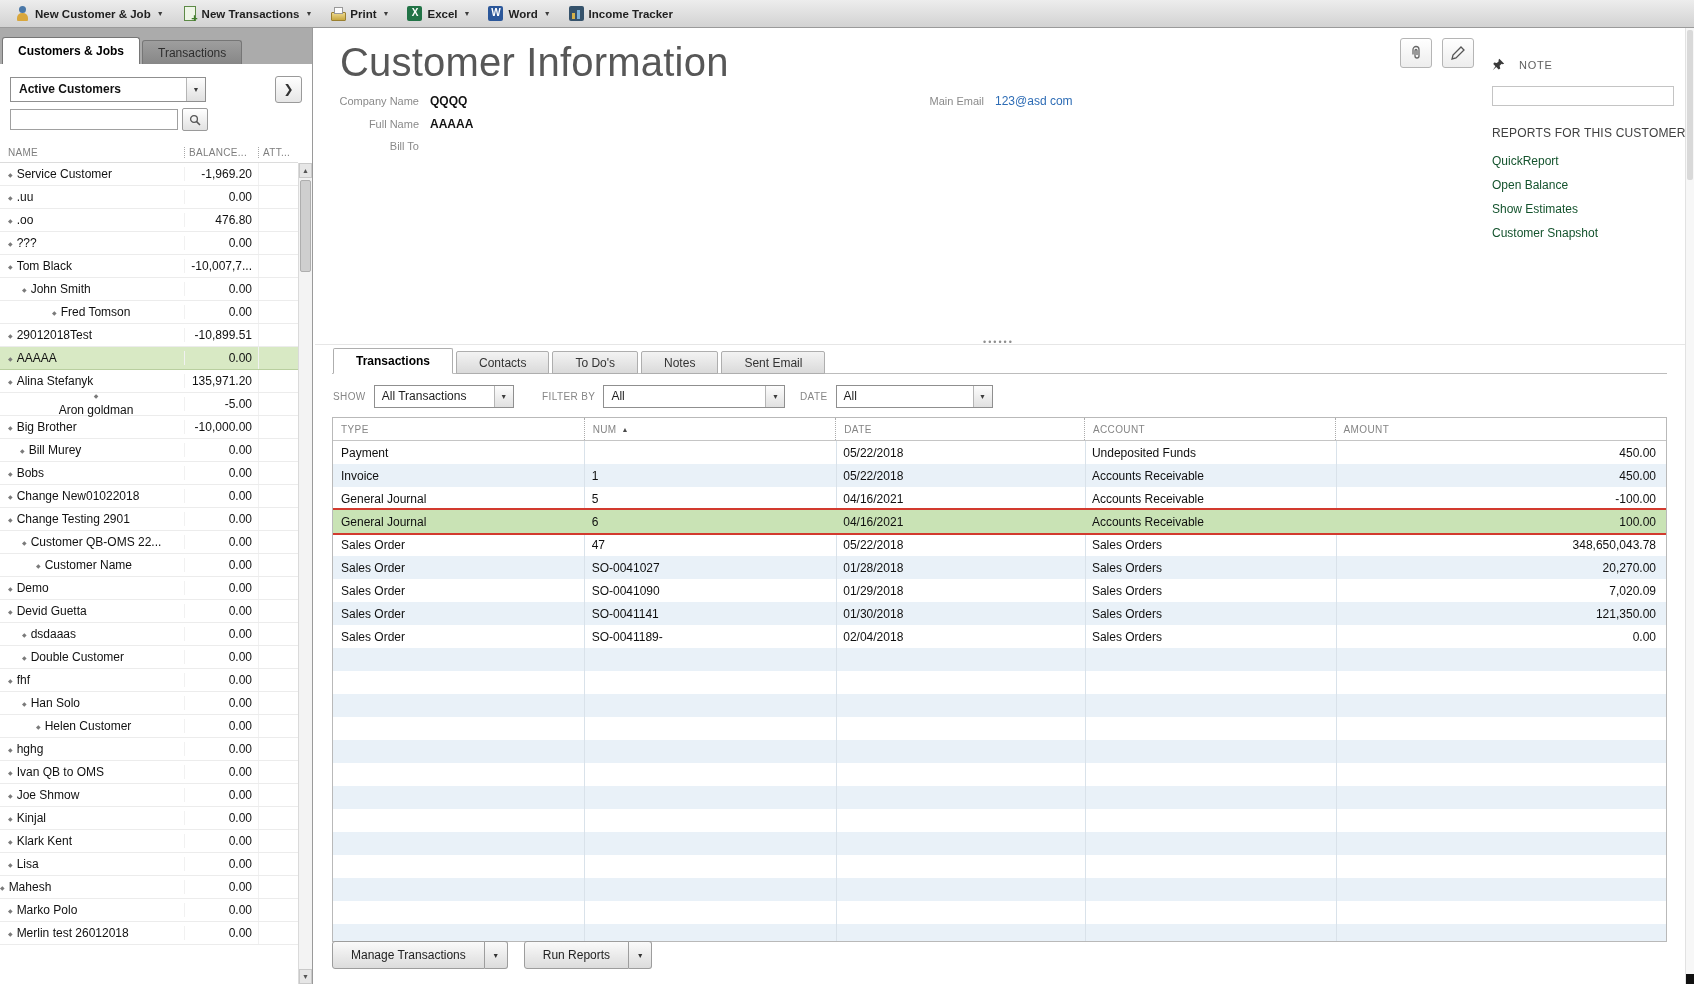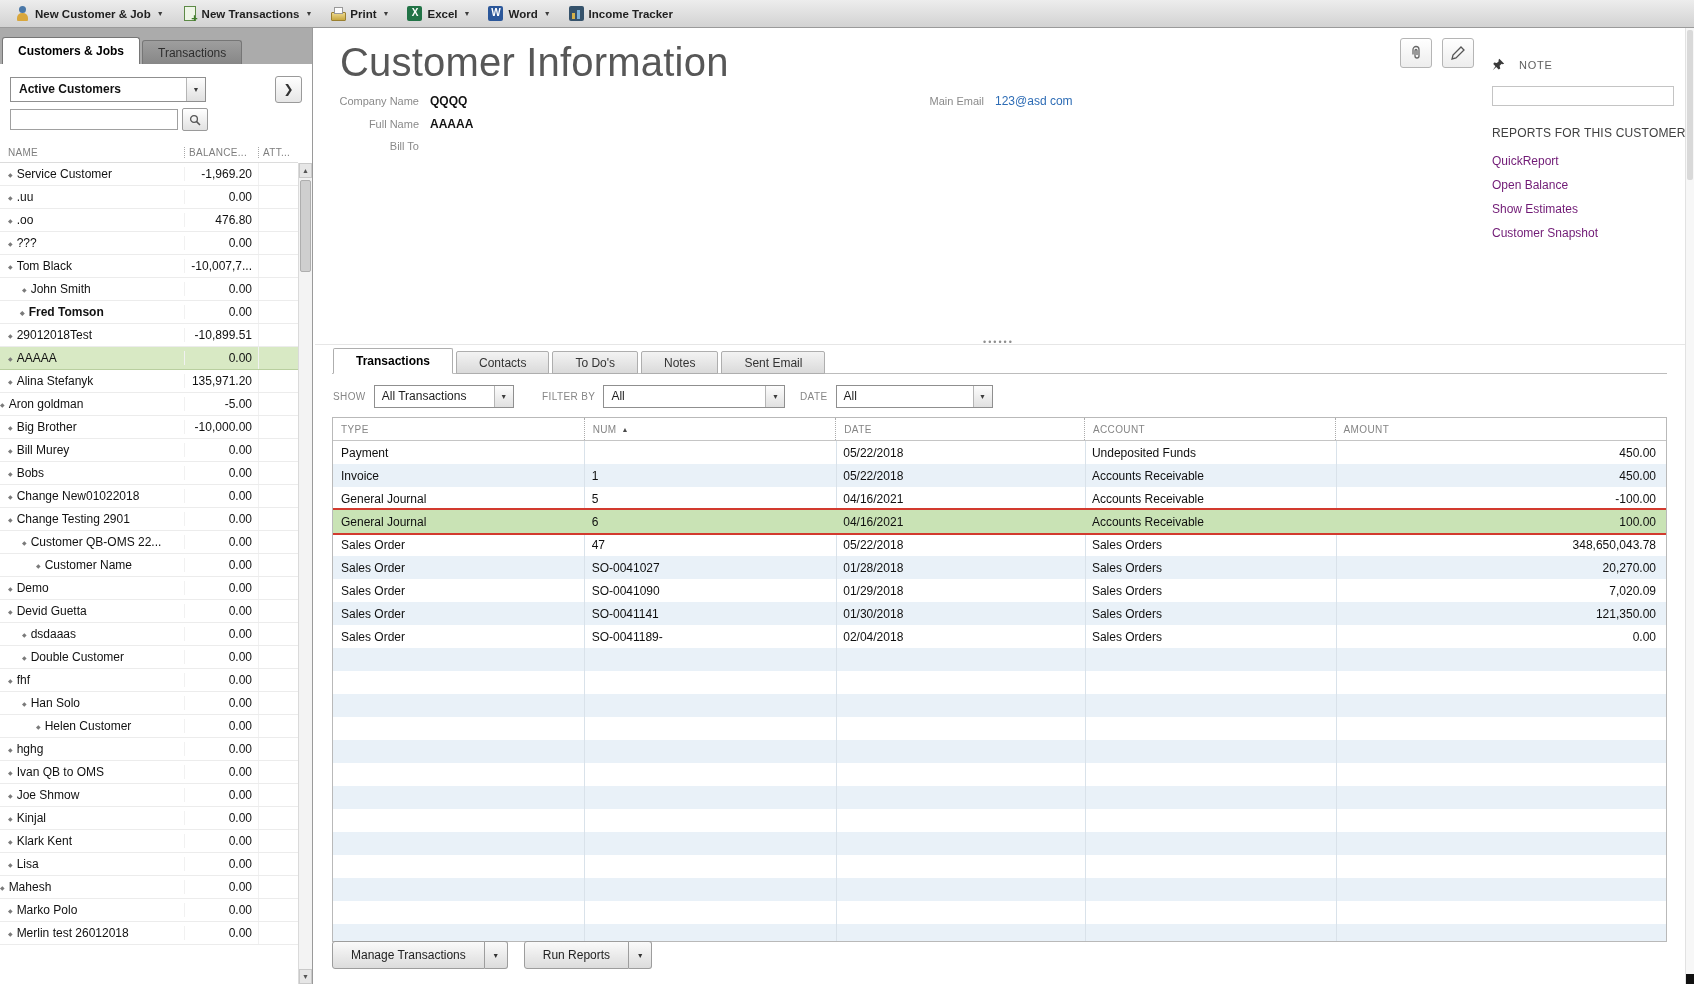--- a/index.html
+++ b/index.html
@@ -76,21 +76,21 @@
   .ci-email{position:absolute;top:66px;left:530px;display:flex;align-items:baseline}
   .ci-email .ci-label{width:150px}
   .ci-email-value{font-size:12px;color:#2d6cb5;cursor:pointer}
 
   
   .note-panel{position:absolute;top:0;left:1175px;width:192px;height:316px}
   .note-head{position:absolute;top:30px;left:2px;display:flex;align-items:center;gap:14px;font-size:11px;color:#5f5f5f;letter-spacing:.8px}
   .note-input{position:absolute;top:58px;left:2px;width:182px;height:20px;border:1px solid #c4c4c4;background:#fff;font-size:11px;padding:0 4px;font-family:inherit}
   .reports-heading{position:absolute;top:98px;left:2px;font-size:12px;color:#3f3f3f;white-space:nowrap;letter-spacing:.2px}
   .report-links{position:absolute;top:126px;left:2px;display:flex;flex-direction:column;gap:10px}
-  .report-link{font-size:12px;color:#701a75;cursor:pointer;white-space:nowrap}
+  .report-link{font-size:12px;color:#14532d;cursor:pointer;white-space:nowrap}
 
   
   .trans-section{position:absolute;top:316px;left:0;right:0;bottom:0;background:#fff;border-top:1px solid #e6e6e6}
   .splitter-dots{position:absolute;top:-8px;left:668px;font-size:9px;color:#8e8e8e;letter-spacing:2px;cursor:row-resize}
   .tr-tabbar{position:absolute;top:4px;left:17px;right:18px;height:25px;border-bottom:1px solid #bcbcbc;display:flex;align-items:flex-end;gap:3px;padding-left:1px}
   .tr-tab{height:23px;padding:0 22px;display:flex;align-items:center;font-size:12px;color:#333;background:linear-gradient(#f3f3f3,#dadada);border:1px solid #aeaeae;border-radius:2px 2px 0 0;cursor:pointer;white-space:nowrap;margin-bottom:-1px}
   .tr-tab.active{background:#fff;border-bottom-color:#fff;font-weight:bold;height:26px;color:#000}
   .tr-filters{position:absolute;top:38px;left:17px;right:18px;height:26px;font-size:10px;color:#868686;letter-spacing:.4px}
   .f-group{position:absolute;top:0;display:flex;align-items:center;height:26px;gap:8px}
   .fg-show{left:1px}.fg-filter{left:210px}.fg-date{left:468px}
@@ -243,21 +243,21 @@
   <div class="cust-row">
     <div class="c-name" style="padding-left: 22px;">
       <span class="diamond">◆</span>
       <span>John Smith</span>
     </div>
     <div class="c-balance">0.00</div>
     <div class="c-att"></div>
   </div>
 
   <div class="cust-row">
-    <div class="c-name" style="padding-left: 20px; font-weight: bold;">
+    <div class="c-name" style="padding-left: 52px;">
       <span class="diamond">◆</span>
       <span>Fred Tomson</span>
     </div>
     <div class="c-balance">0.00</div>
     <div class="c-att"></div>
   </div>
 
   <div class="cust-row">
     <div class="c-name" style="padding-left: 8px;">
       <span class="diamond">◆</span>
@@ -279,39 +279,39 @@
   <div class="cust-row">
     <div class="c-name" style="padding-left: 8px;">
       <span class="diamond">◆</span>
       <span>Alina Stefanyk</span>
     </div>
     <div class="c-balance">135,971.20</div>
     <div class="c-att"></div>
   </div>
 
   <div class="cust-row">
-    <div class="c-name" style="">
+    <div class="c-name" style="padding-left: 8px; flex-direction: column;">
       <span class="diamond">◆</span>
       <span>Aron goldman</span>
     </div>
     <div class="c-balance">-5.00</div>
     <div class="c-att"></div>
   </div>
 
   <div class="cust-row">
     <div class="c-name" style="padding-left: 8px;">
       <span class="diamond">◆</span>
       <span>Big Brother</span>
     </div>
     <div class="c-balance">-10,000.00</div>
     <div class="c-att"></div>
   </div>
 
   <div class="cust-row">
-    <div class="c-name" style="padding-left: 8px;">
+    <div class="c-name" style="padding-left: 20px;">
       <span class="diamond">◆</span>
       <span>Bill Murey</span>
     </div>
     <div class="c-balance">0.00</div>
     <div class="c-att"></div>
   </div>
 
   <div class="cust-row">
     <div class="c-name" style="padding-left: 8px;">
       <span class="diamond">◆</span>

